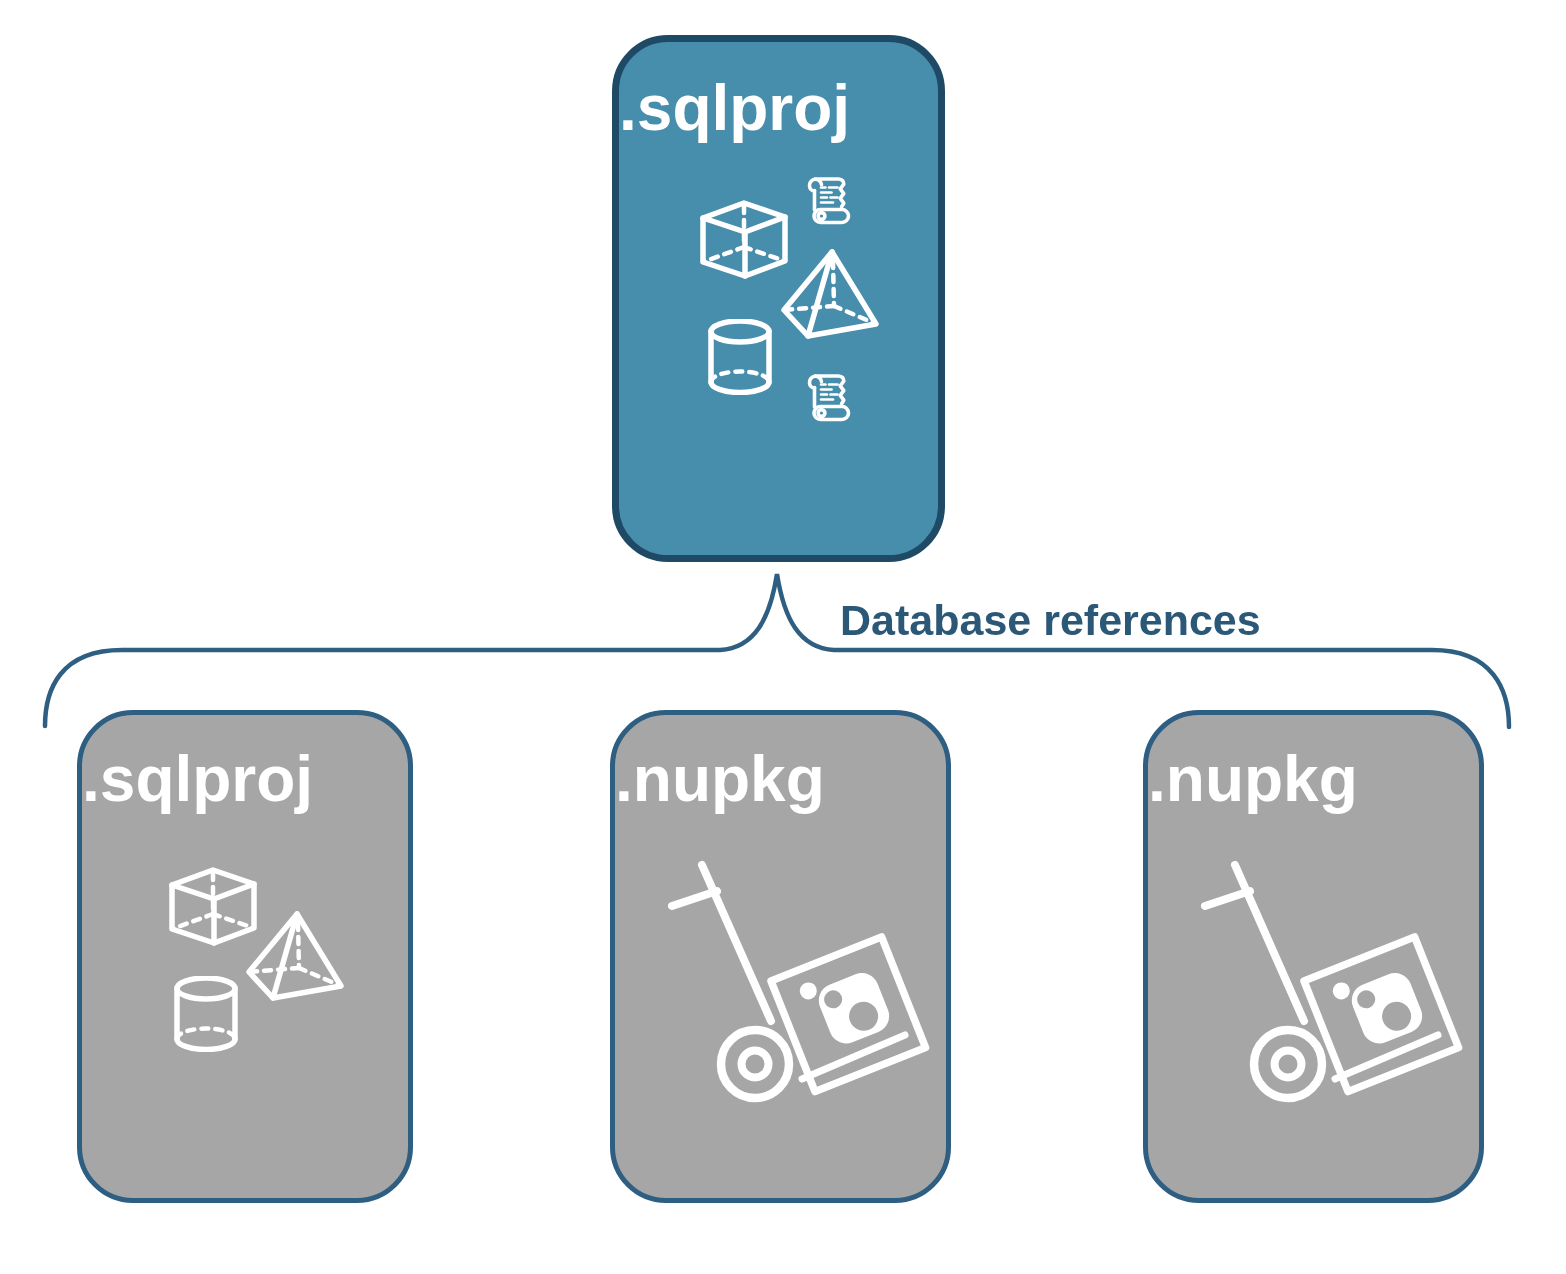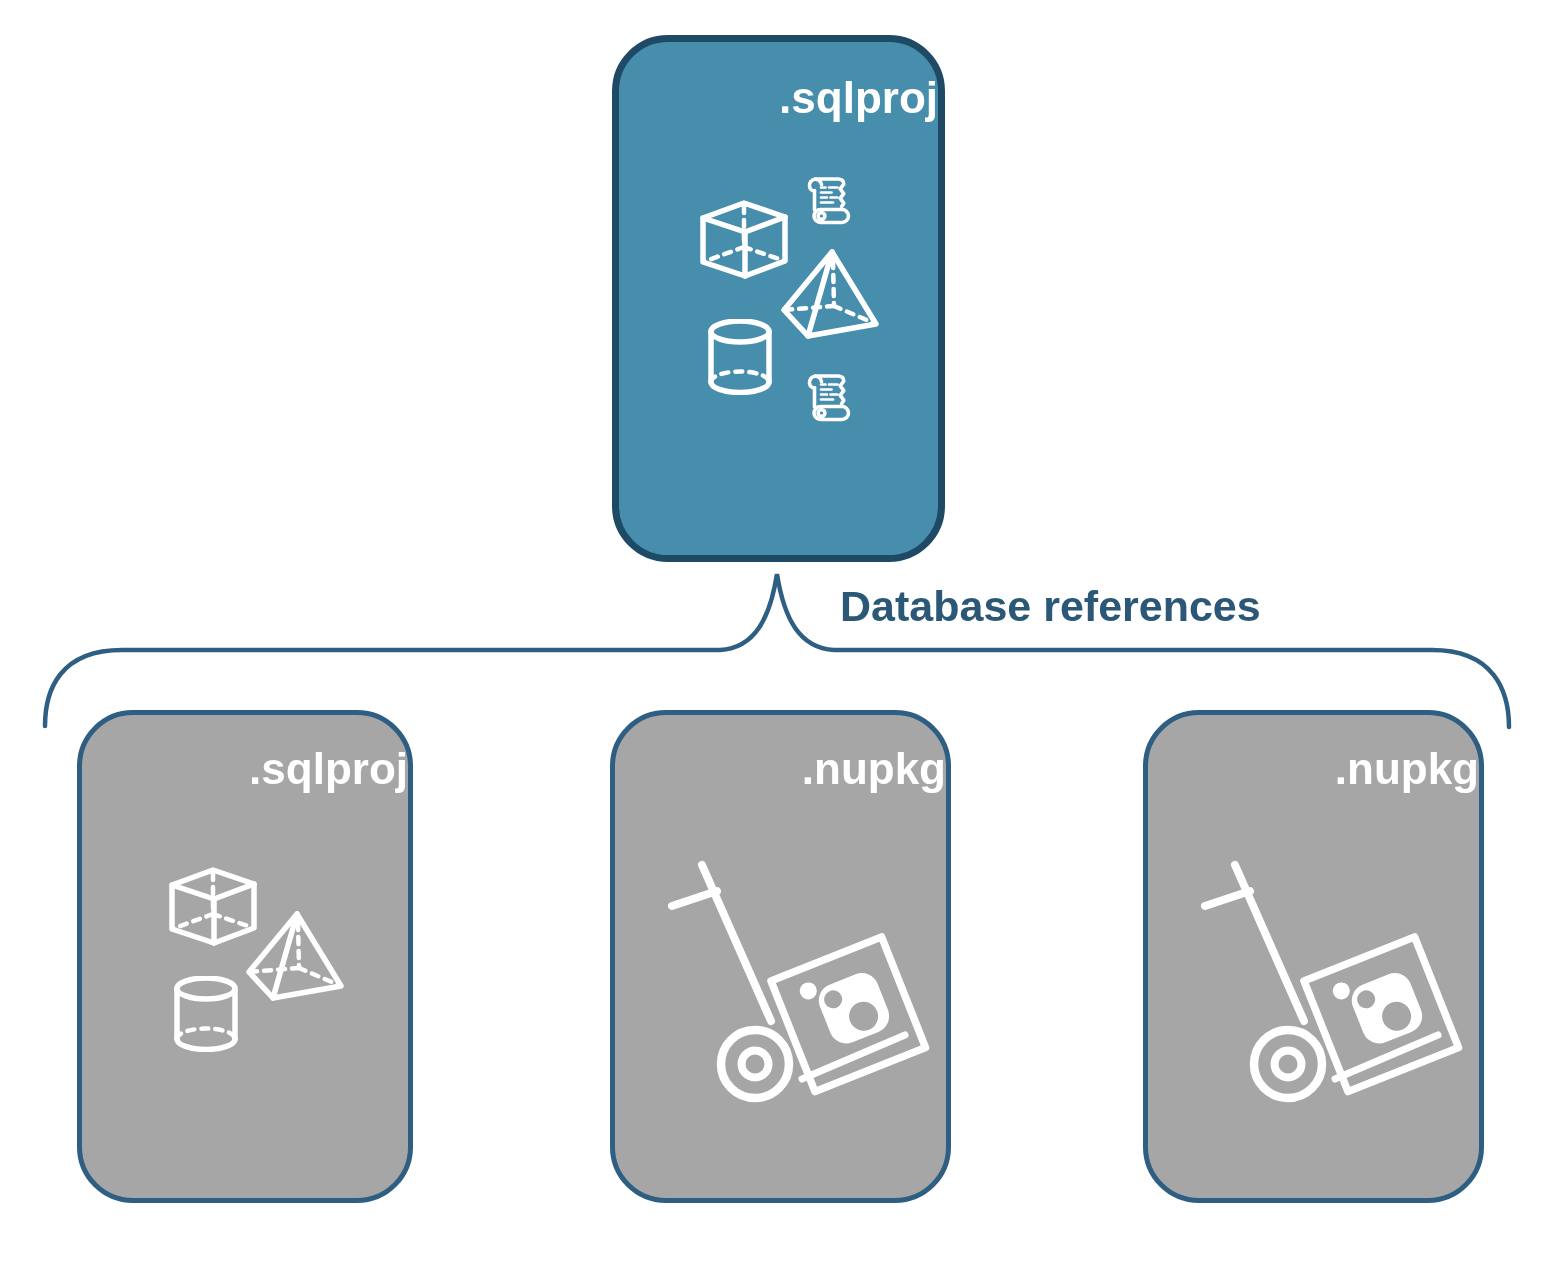--- a/index.html
+++ b/index.html
@@ -6,40 +6,40 @@
     --box_teal:#478DAC; --teal_border:#1E4A66; --box_gray:#A6A6A6;
     --gray_border:#2E5E81; --connector:#2E5E81; --label_text:#2B5877; --icon:#FFFFFF;
   }
   html,body{margin:0;padding:0;background:#ffffff;}
   .canvas{
     position:relative; width:1566px; height:1274px; background:#ffffff;
     font-family:"Liberation Sans", sans-serif; overflow:hidden;
   }
   .box{position:absolute; box-sizing:border-box;}
   .box .title{
-    text-align:right; font-weight:bold; color:#ffffff; letter-spacing:0px;
-    font-size:44px; line-height:1;
+    text-align:left; font-weight:bold; color:#ffffff; letter-spacing:0px;
+    font-size:64px; line-height:1;
   }
   .box-parent{
     left:612px; top:35px; width:333px; height:527px;
     background:var(--box_teal); border:7px solid var(--teal_border); border-radius:56px;
   }
   .box-parent .title{padding-top:34px;}
   .box-child{
     top:710px; width:341px; height:493px;
     background:var(--box_gray); border:5px solid var(--gray_border); border-radius:56px;
   }
   .box-child .title{padding-top:32px;}
   .box-child-1{left:77px; width:336px;}
   .box-child-2{left:610px;}
   .box-child-3{left:1143px;}
   .icon-svg{position:absolute; color:var(--icon);}
   .brace-svg{position:absolute; left:0; top:0; width:1566px; height:1274px; pointer-events:none;}
   .connector-label{
-    position:absolute; left:840px; top:582px; width:460px;
+    position:absolute; left:840px; top:596px; width:460px;
     font-weight:bold; font-size:43px; color:var(--label_text); white-space:nowrap;
   }
   .symbol-defs{position:absolute; width:0; height:0; overflow:hidden;}
 </style>
 </head>
 <body>
 
 <svg class="symbol-defs" aria-hidden="true">
   <defs>
     <symbol id="sym-cube" viewBox="0 0 88 80">

